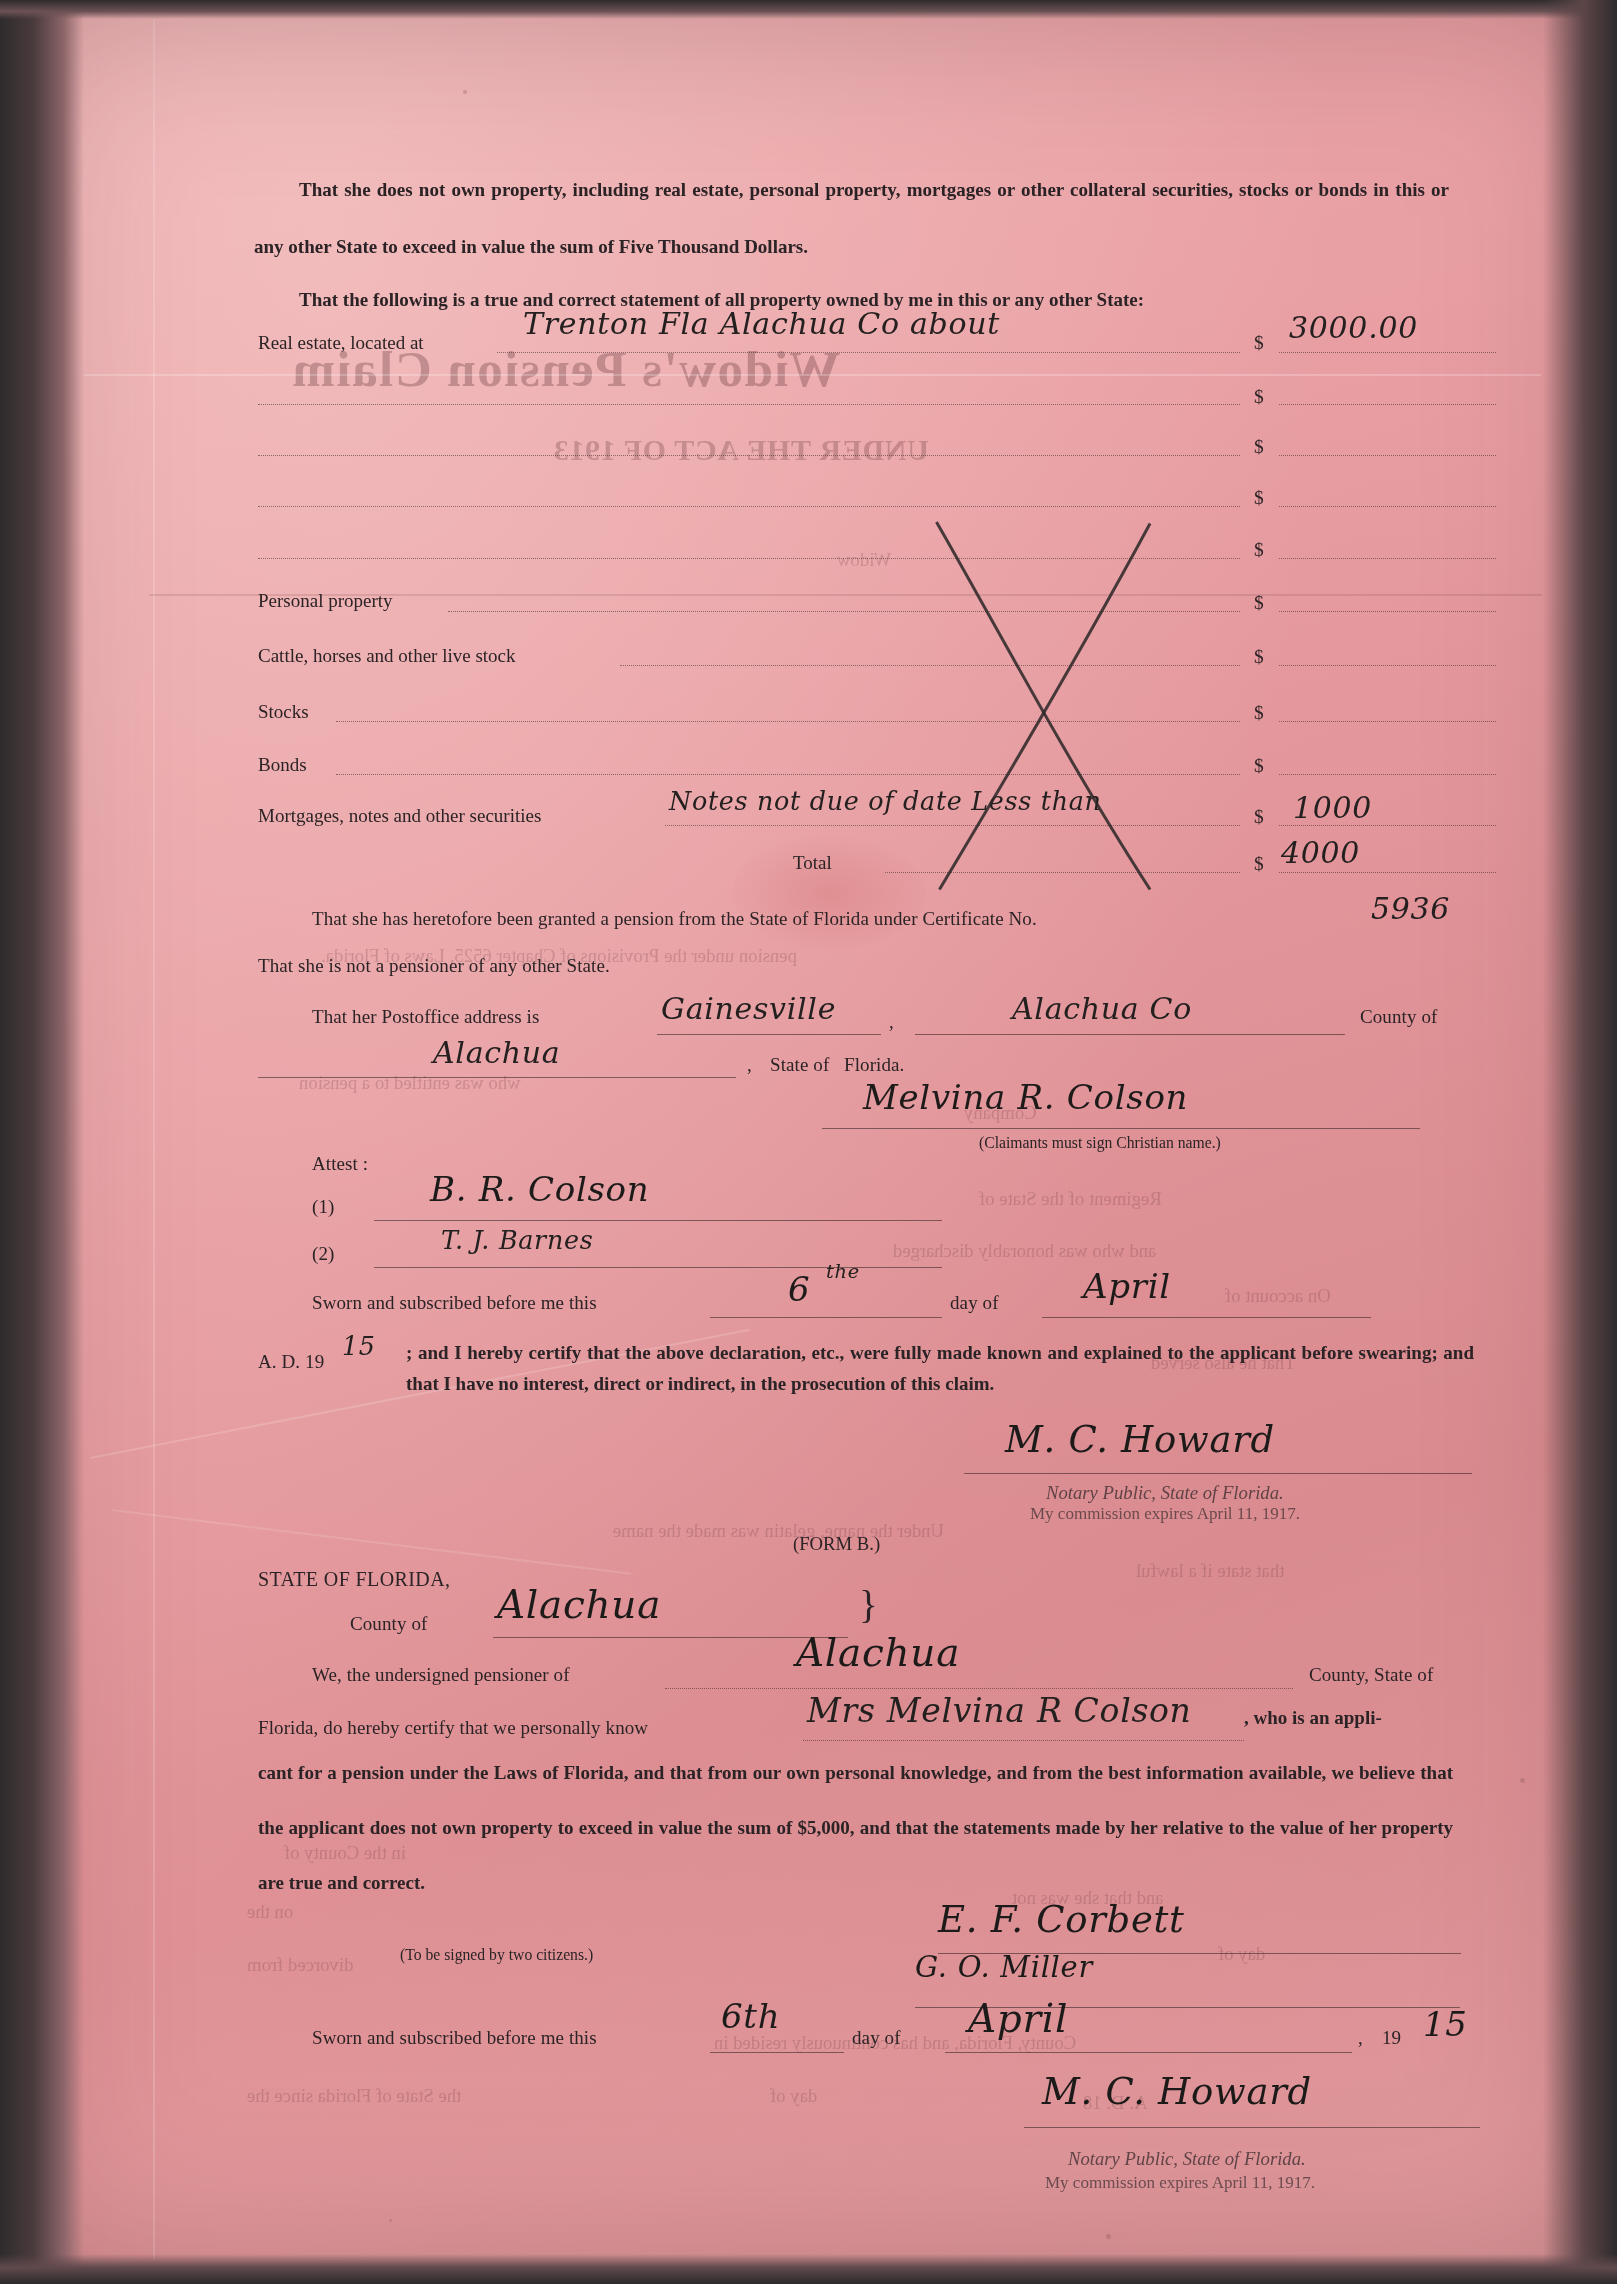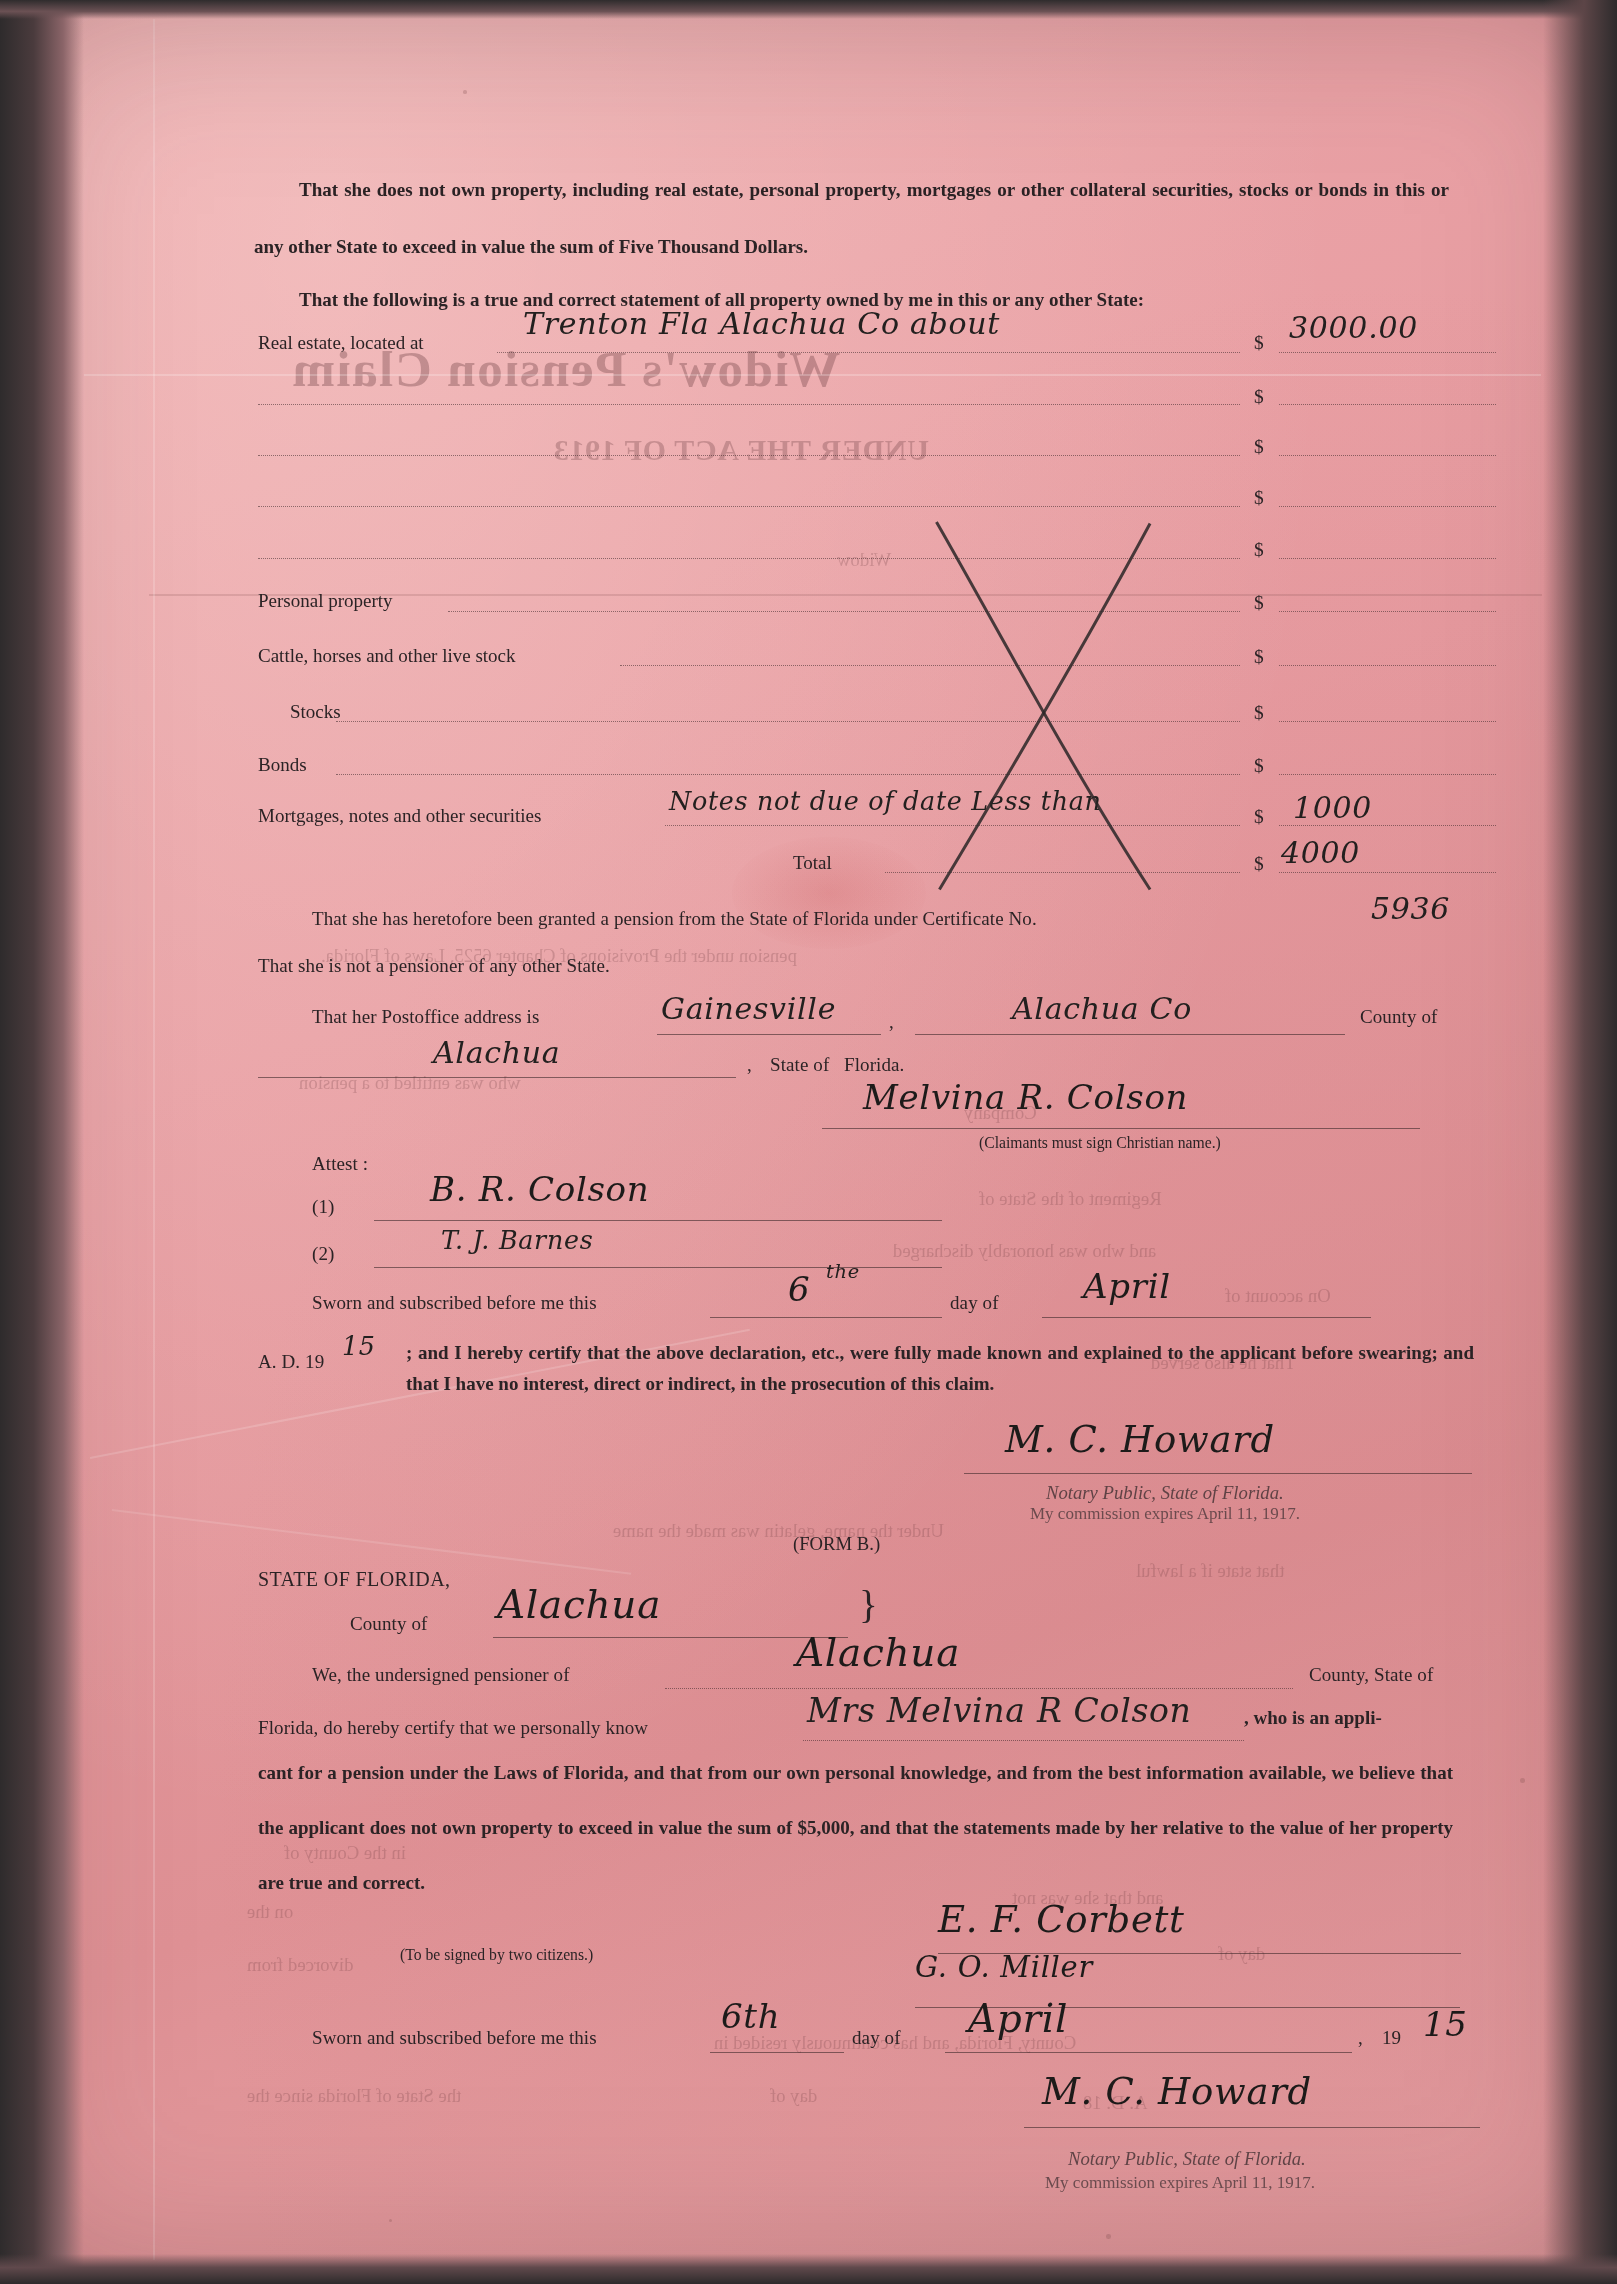--- a/index.html
+++ b/index.html
@@ -276,21 +276,21 @@
       <div class="label" style="left:258px; top:590px;">Personal property</div>
       <div class="dotline" style="left:448px; top:610px; width:792px;"></div>
       <div class="dollar" style="left:1254px; top:592px;">$</div>
       <div class="dotline" style="left:1279px; top:610px; width:217px;"></div>
 
       <div class="label" style="left:258px; top:645px;">Cattle, horses and other live stock</div>
       <div class="dotline" style="left:620px; top:664px; width:620px;"></div>
       <div class="dollar" style="left:1254px; top:646px;">$</div>
       <div class="dotline" style="left:1279px; top:664px; width:217px;"></div>
 
-      <div class="label" style="left:258px; top:701px;margin-left:32px;">Stocks</div>
+      <div class="label" style="left:258px; top:701px;">Stocks</div>
       <div class="dotline" style="left:336px; top:720px; width:904px;"></div>
       <div class="dollar" style="left:1254px; top:702px;">$</div>
       <div class="dotline" style="left:1279px; top:720px; width:217px;"></div>
 
       <div class="label" style="left:258px; top:754px;">Bonds</div>
       <div class="dotline" style="left:336px; top:773px; width:904px;"></div>
       <div class="dollar" style="left:1254px; top:755px;">$</div>
       <div class="dotline" style="left:1279px; top:773px; width:217px;"></div>
 
       <div class="label" style="left:258px; top:805px;">Mortgages, notes and other securities</div>

